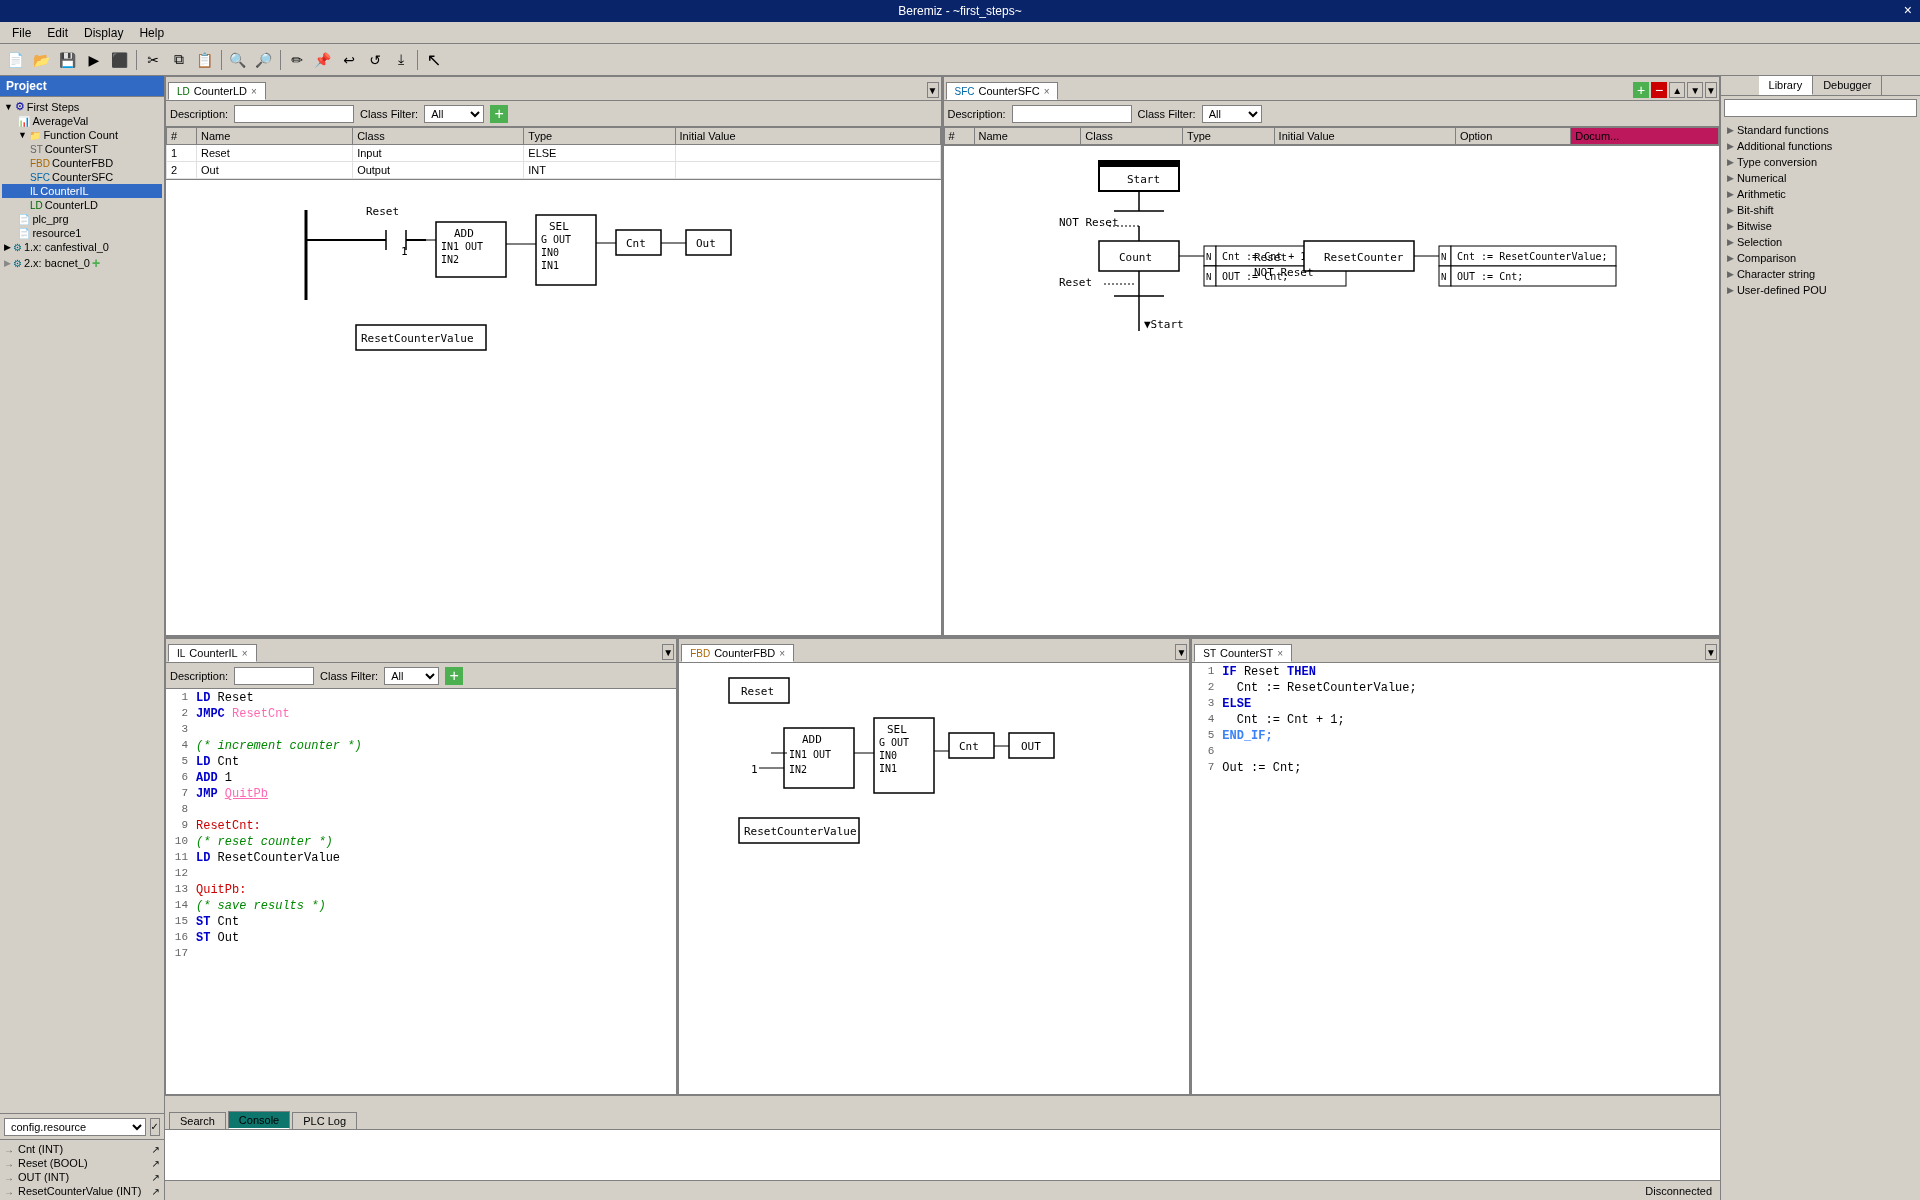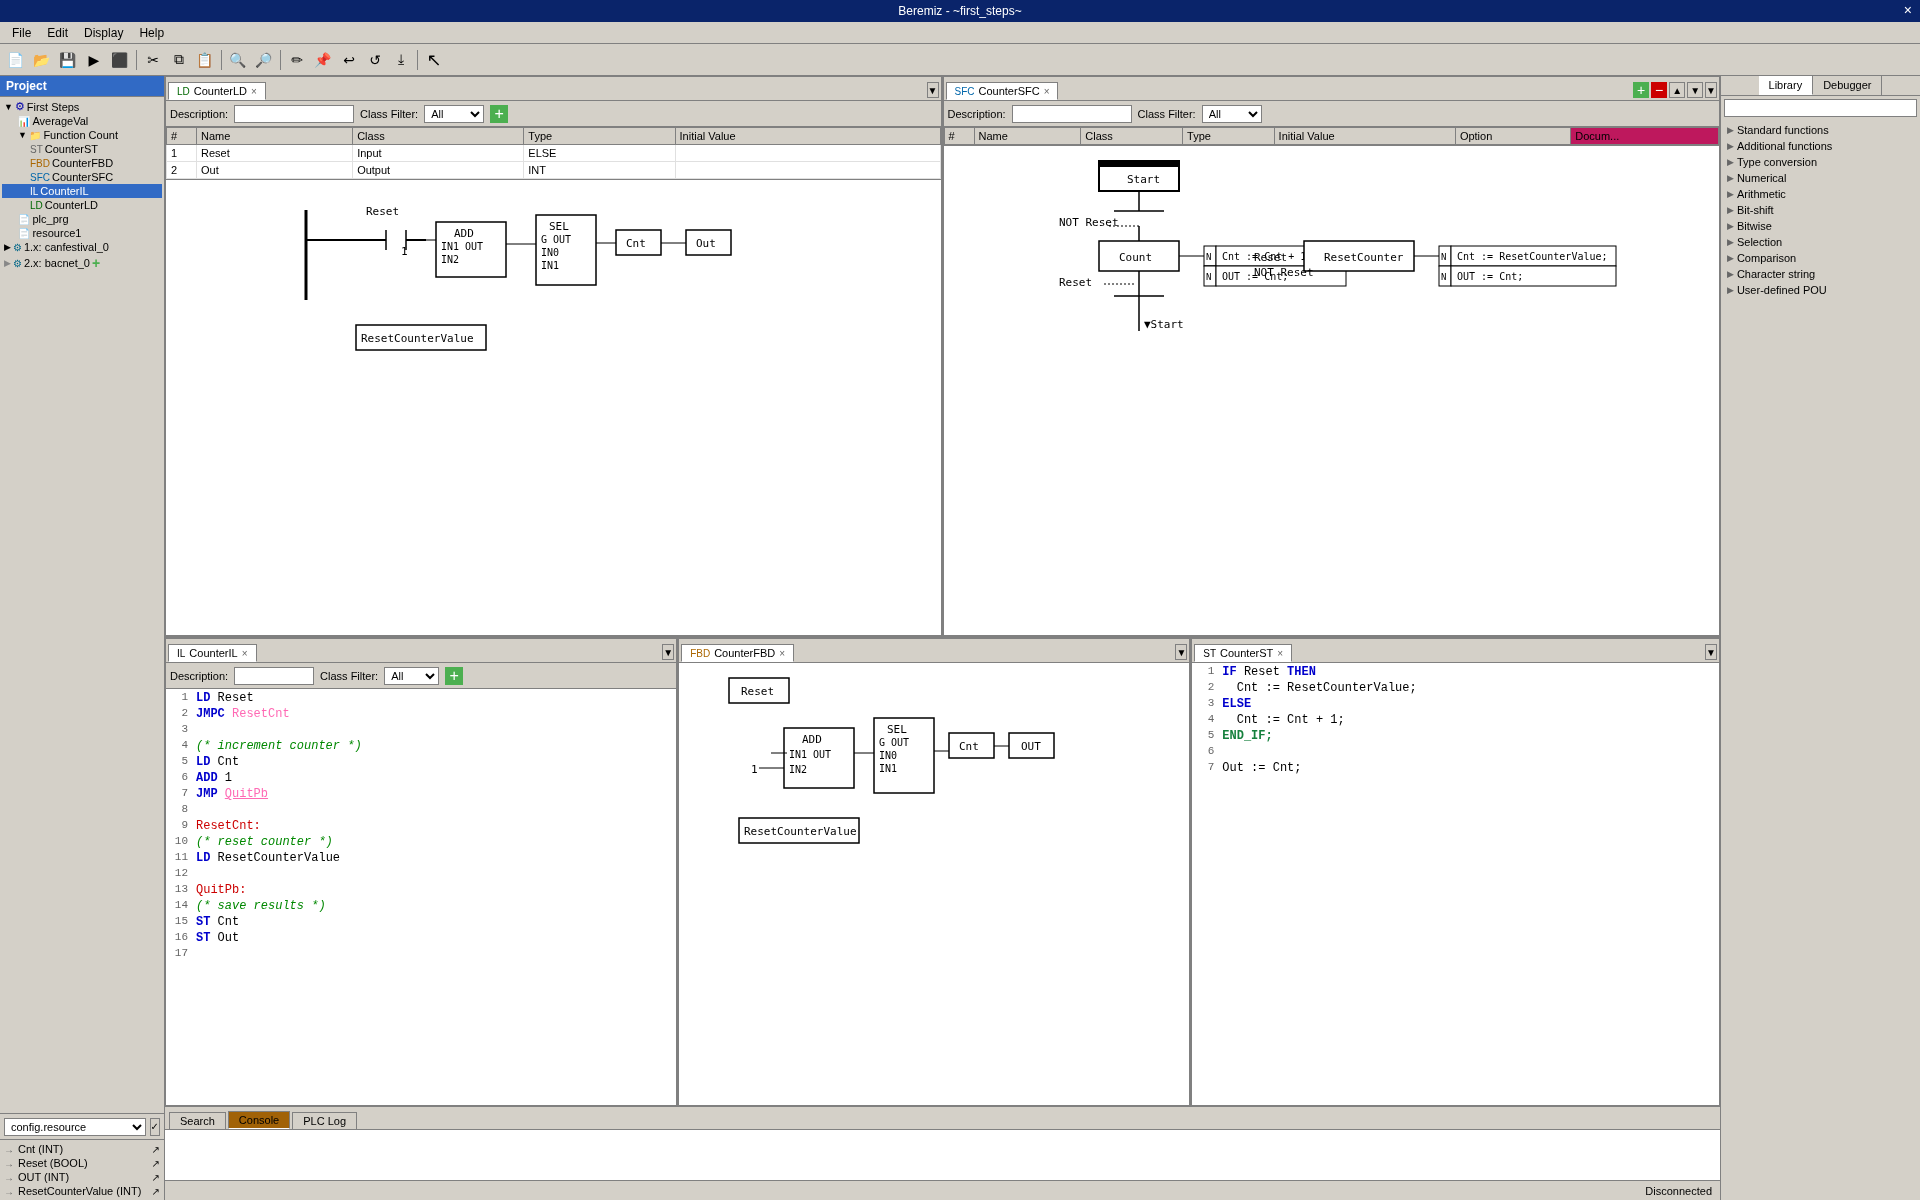--- a/index.html
+++ b/index.html
@@ -608,37 +608,37 @@
           <div class="code-line">
             <span class="line-num">3</span>
             <span class="code-text"><span style="color:#0000cc; font-weight:bold;">ELSE</span></span>
           </div>
           <div class="code-line">
             <span class="line-num">4</span>
             <span class="code-text">  Cnt := Cnt + 1;</span>
           </div>
           <div class="code-line">
             <span class="line-num">5</span>
-            <span class="code-text"><span style="color:#15803d; font-weight:bold;">END_IF;</span></span>
+            <span class="code-text"><span style="color:#3b82f6; font-weight:bold;">END_IF;</span></span>
           </div>
           <div class="code-line">
             <span class="line-num">6</span>
             <span class="code-text"></span>
           </div>
           <div class="code-line">
             <span class="line-num">7</span>
             <span class="code-text">Out := Cnt;</span>
           </div>
         </div>
       </div>
     </div>
 
-    <div id="bottom-tabs" style="background:#d4d0c8; border-top:1px solid #808080; border-bottom:1px solid #808080; display:flex; align-items:flex-end; padding:2px 4px 0 4px; height:24px;">
+    <div id="bottom-tabs" style="background:#d4d0c8; border-top:1px solid #808080; border-bottom:1px solid #808080; display:flex; align-items:flex-end; padding:2px 4px 0 4px; height:35px;">
       <div class="bottom-tab" style="background:#d4d0c8; border:1px solid #808080; border-bottom:none; padding:2px 10px; font-size:11px; cursor:pointer; margin-right:2px;">Search</div>
-      <div class="bottom-tab active" style="background:#a16207; border:1px solid #808080; border-bottom:1px solid white; padding:2px 10px; font-size:11px; cursor:pointer; margin-right:2px;">Console</div>
+      <div class="bottom-tab active" style="background:#0f766e; border:1px solid #808080; border-bottom:1px solid white; padding:2px 10px; font-size:11px; cursor:pointer; margin-right:2px;">Console</div>
       <div class="bottom-tab" style="background:#d4d0c8; border:1px solid #808080; border-bottom:none; padding:2px 10px; font-size:11px; cursor:pointer; margin-right:2px;">PLC Log</div>
     </div>
     <div id="bottom-content" style="background:white; height:50px; border-top:0;"></div>
 
     <div id="status-bar" style="background:#d4d0c8; border-top:1px solid #808080; height:20px; display:flex; align-items:center; padding:0 8px; font-size:11px; justify-content:flex-end;">
       <span>Disconnected</span>
     </div>
   </div>
 
   <div id="library-panel" style="width:200px; min-width:200px; background:#d4d0c8; border-left:1px solid #808080; display:flex; flex-direction:column;">

